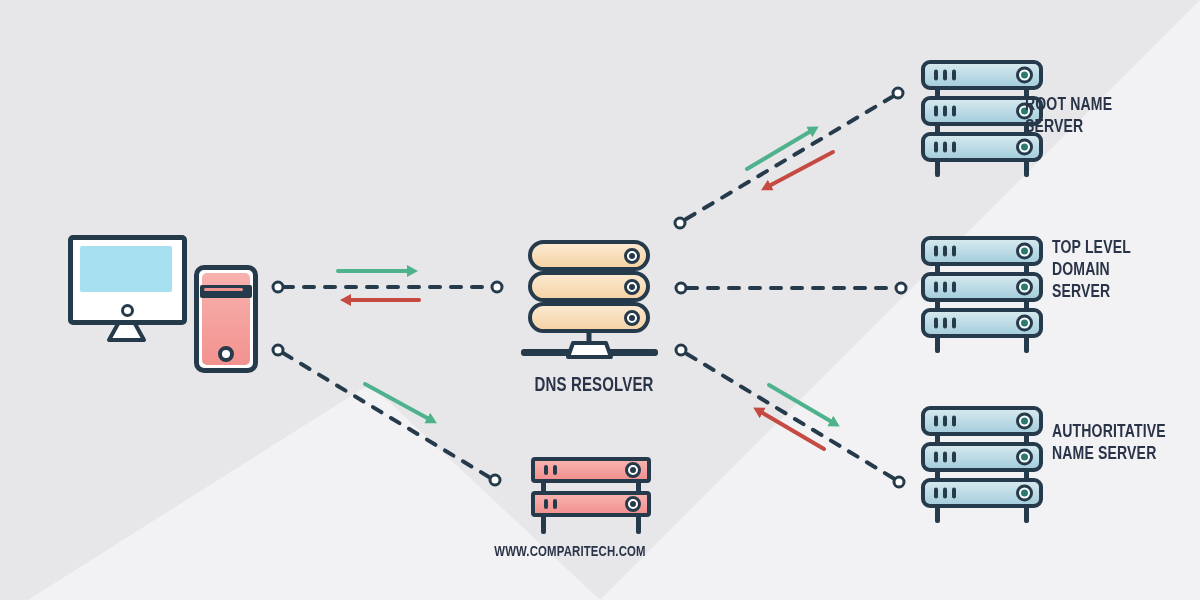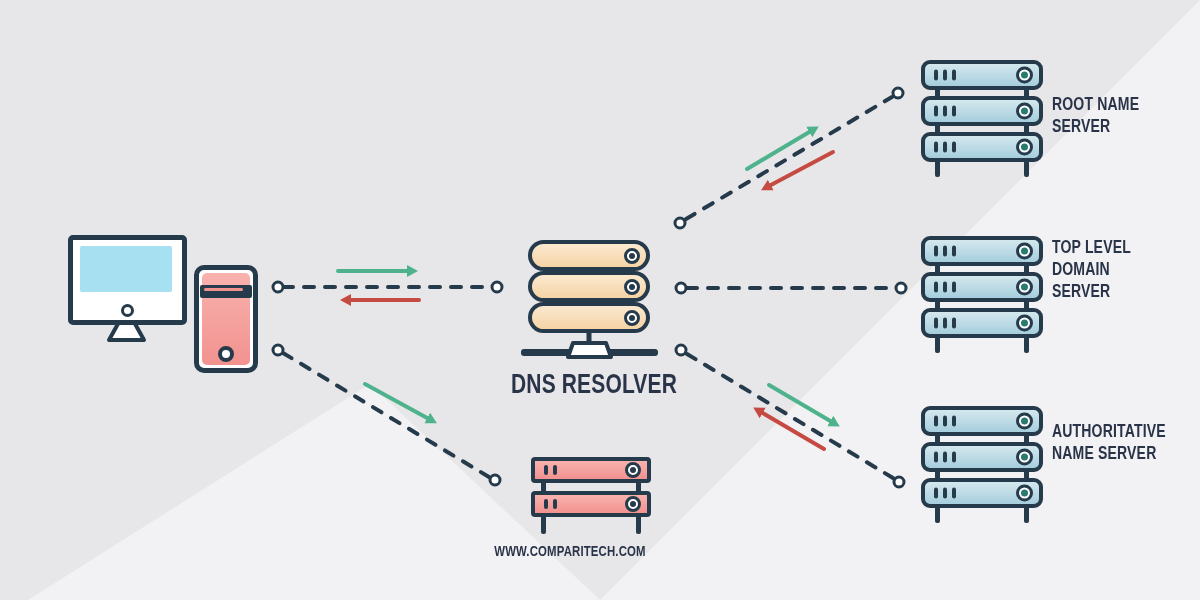--- a/index.html
+++ b/index.html
@@ -63,21 +63,21 @@
   .web-stack .ticks i{height:10px;}
   .web-stack .port{width:10px;height:10px;}
   .web-stack .port i{width:6px;height:6px;background:var(--outline-navy);}
 
   
   .label{position:absolute;z-index:3;color:var(--text-navy);font-weight:700;
          font-size:18px;line-height:22px;letter-spacing:.2px;}
   .cond{transform:scaleX(.78);transform-origin:0 0;white-space:nowrap;}
   .label.ctr{width:240px;text-align:center;}
   .label.ctr .cond{transform-origin:50% 0;}
-  .label.resolver-l{font-size:28px;line-height:24px;}
+  .label.resolver-l{font-size:20px;line-height:24px;}
   .label.resolver-l .cond{transform:scaleX(.75);}
   .label.web-l{font-size:15px;line-height:18px;}
   .label.web-l .cond{transform:scaleX(.76);}
 
   .dash{stroke:var(--outline-navy);stroke-width:4;stroke-linecap:round;
         stroke-dasharray:10 11;fill:none;}
   .endpt{fill:var(--white);stroke:var(--outline-navy);stroke-width:3;}
   .arr-g{stroke:var(--arrow-green);stroke-width:4;stroke-linecap:round;}
   .arr-r{stroke:var(--arrow-red);stroke-width:4;stroke-linecap:round;}
   .fill-g{fill:var(--arrow-green);} .fill-r{fill:var(--arrow-red);}
@@ -288,21 +288,21 @@
         <div class="port">
           <i></i>
         </div>
       </div>
   </div>
 
   <div class="label ctr resolver-l" style="left:474px;top:372px">
     <div class="cond">DNS RESOLVER</div>
   </div>
 
-  <div class="label" style="left:1052px;top:93px">
+  <div class="label" style="left:1025px;top:93px">
     <div class="cond">
       <div>ROOT NAME</div>
       <div>SERVER</div>
     </div>
   </div>
 
   <div class="label" style="left:1052px;top:236px">
     <div class="cond">
       <div>TOP LEVEL</div>
       <div>DOMAIN</div>

